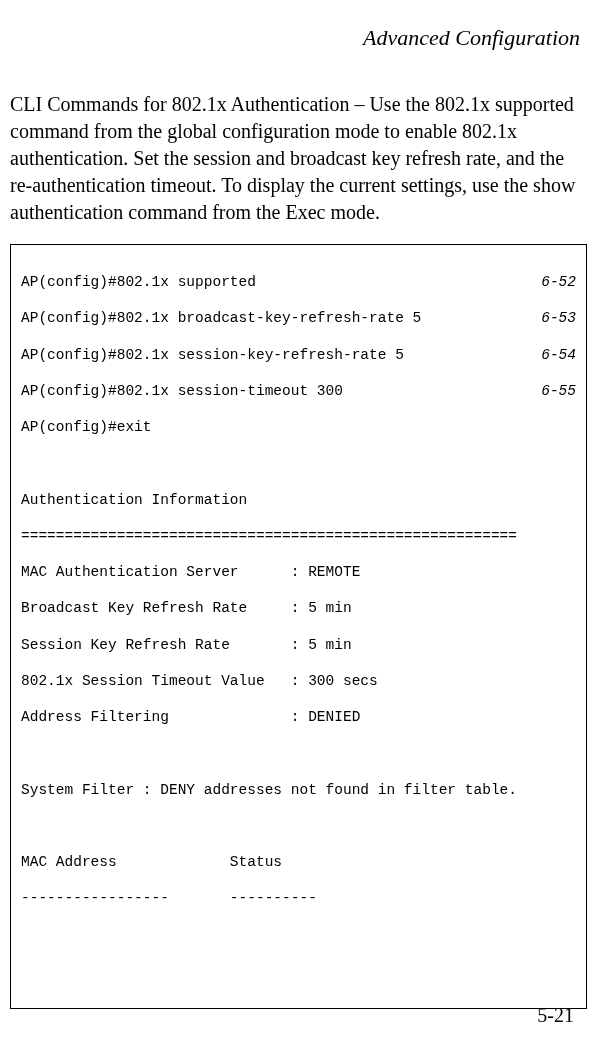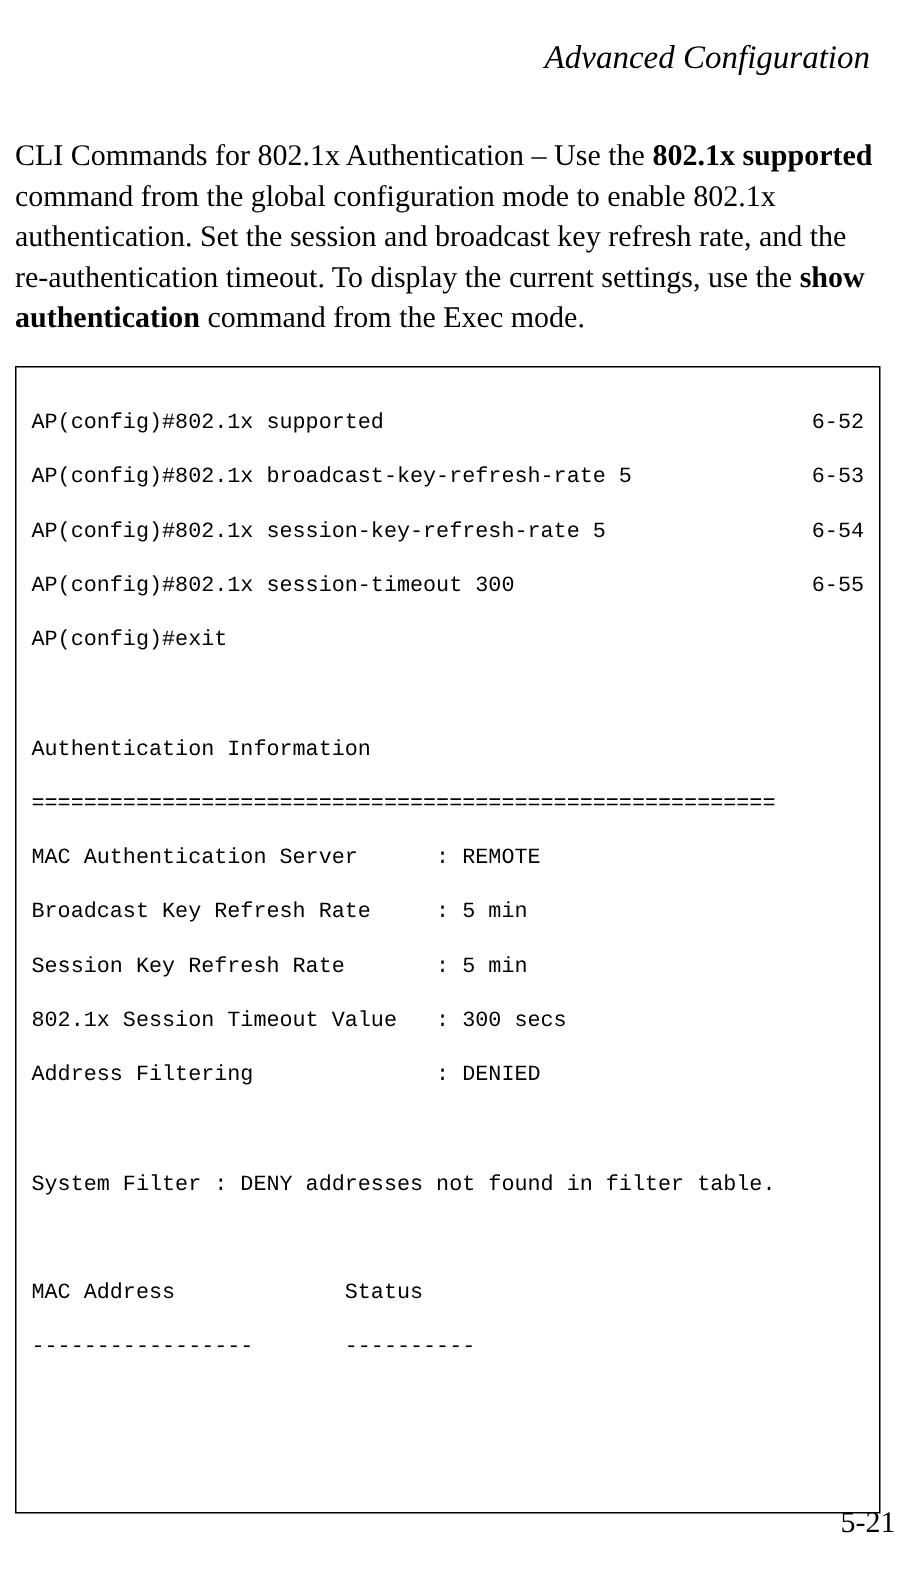--- a/index.html
+++ b/index.html
@@ -21,44 +21,45 @@
       text-align: right;
       padding: 25px 25px 0 0;
       margin-left: 48px;
     }
     .body-paragraph {
       font-size: 20px;
       line-height: 1.35;
       padding: 40px 18px 0 10px;
     }
     .bold {
-      font-weight: bold;
+      font-weight: normal;
       margin-top: 43px;
     }
     .cli-box {
       margin: 18px 18px 0 10px;
       border: 1px solid #000000;
       padding: 10px 10px 10px 10px;
       font-family: "Courier New", Courier, monospace;
       font-size: 14.5px;
       line-height: 1.25;
       white-space: pre;
       overflow: hidden;
     }
     .cli-line {
       display: flex;
       justify-content: space-between;
     }
     .cli-ref {
+      font-style: italic;
       text-align: center;
     }
     .page-number {
       position: absolute;
       bottom: 25px;
-      right: 8px;
+      right: 31px;
       font-size: 20px;
     }
   </style>
 </head>
 <body>
 
 <div class="header-title">Advanced Configuration</div>
 
 <div class="body-paragraph">
   <span>CLI Commands for 802.1x Authentication – Use the </span><span class="bold">802.1x supported</span><span> command from the global configuration mode to enable 802.1x authentication. Set the session and broadcast key refresh rate, and the re-authentication timeout. To display the current settings, use the </span><span class="bold">show authentication</span><span> command from the Exec mode.</span>

